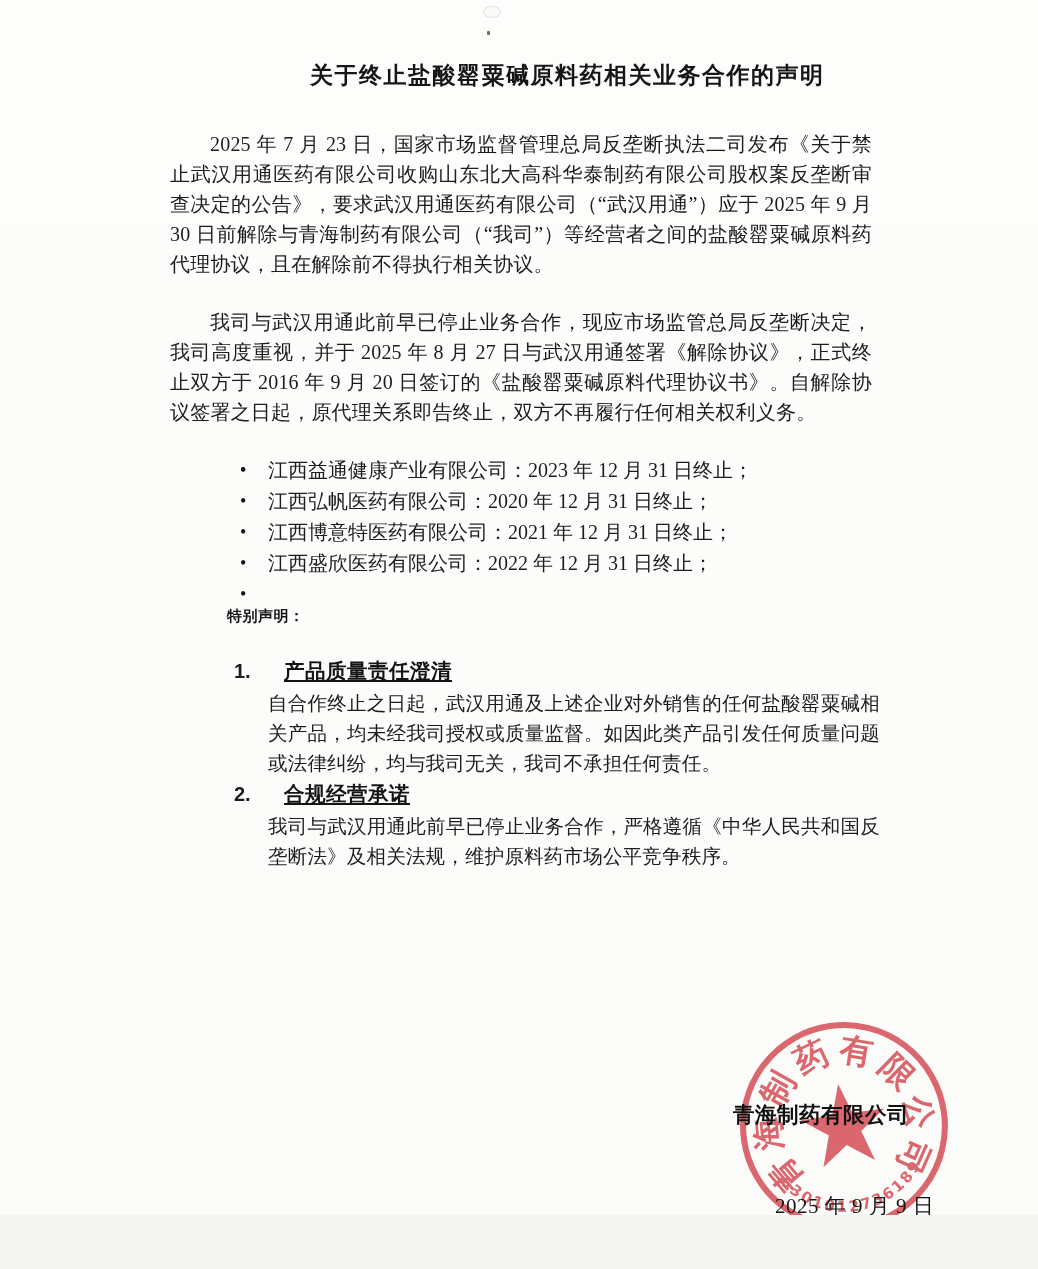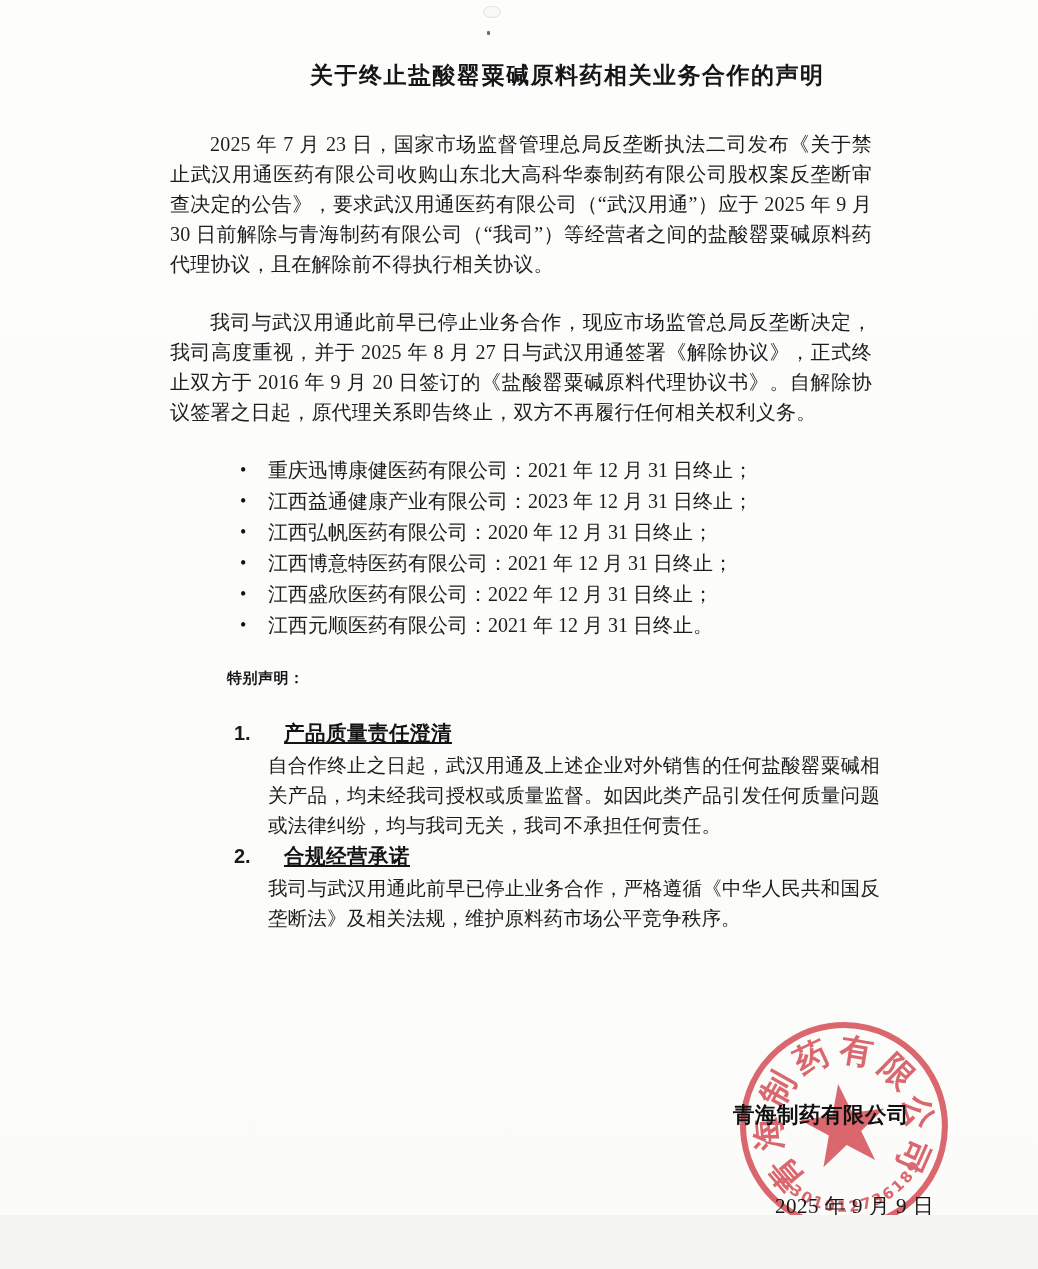--- a/index.html
+++ b/index.html
@@ -71,41 +71,39 @@
 
   <h1 class="title">关于终止盐酸罂粟碱原料药相关业务合作的声明</h1>
 
   <div class="main">
     <p class="para">2025 年 7 月 23 日，国家市场监督管理总局反垄断执法二司发布《关于禁止武汉用通医药有限公司收购山东北大高科华泰制药有限公司股权案反垄断审查决定的公告》，要求武汉用通医药有限公司（“武汉用通”）应于 2025 年 9 月 30 日前解除与青海制药有限公司（“我司”）等经营者之间的盐酸罂粟碱原料药代理协议，且在解除前不得执行相关协议。</p>
     <p class="para">我司与武汉用通此前早已停止业务合作，现应市场监管总局反垄断决定，我司高度重视，并于 2025 年 8 月 27 日与武汉用通签署《解除协议》，正式终止双方于 2016 年 9 月 20 日签订的《盐酸罂粟碱原料代理协议书》。自解除协议签署之日起，原代理关系即告终止，双方不再履行任何相关权利义务。</p>
 
     <div class="bullets">
       <div class="bullet">
         <span class="dot">•</span>
-        <span>重庆迅博康健医药有限公司：2021 年 12 月 31 日终止；</span>
       </div>
       <div class="bullet">
         <span class="dot">•</span>
         <span>江西益通健康产业有限公司：2023 年 12 月 31 日终止；</span>
       </div>
       <div class="bullet">
         <span class="dot">•</span>
         <span>江西弘帆医药有限公司：2020 年 12 月 31 日终止；</span>
       </div>
       <div class="bullet">
         <span class="dot">•</span>
         <span>江西博意特医药有限公司：2021 年 12 月 31 日终止；</span>
       </div>
       <div class="bullet">
         <span class="dot">•</span>
         <span>江西盛欣医药有限公司：2022 年 12 月 31 日终止；</span>
       </div>
       <div class="bullet">
         <span class="dot">•</span>
-        <span>江西元顺医药有限公司：2021 年 12 月 31 日终止。</span>
       </div>
     </div>
 
     <div class="special-heading">特别声明：</div>
 
     <div class="item-head">
       <span class="item-num">1.</span>
       <span class="item-title">产品质量责任澄清</span>
     </div>
     <p class="item-body">自合作终止之日起，武汉用通及上述企业对外销售的任何盐酸罂粟碱相关产品，均未经我司授权或质量监督。如因此类产品引发任何质量问题或法律纠纷，均与我司无关，我司不承担任何责任。</p>

